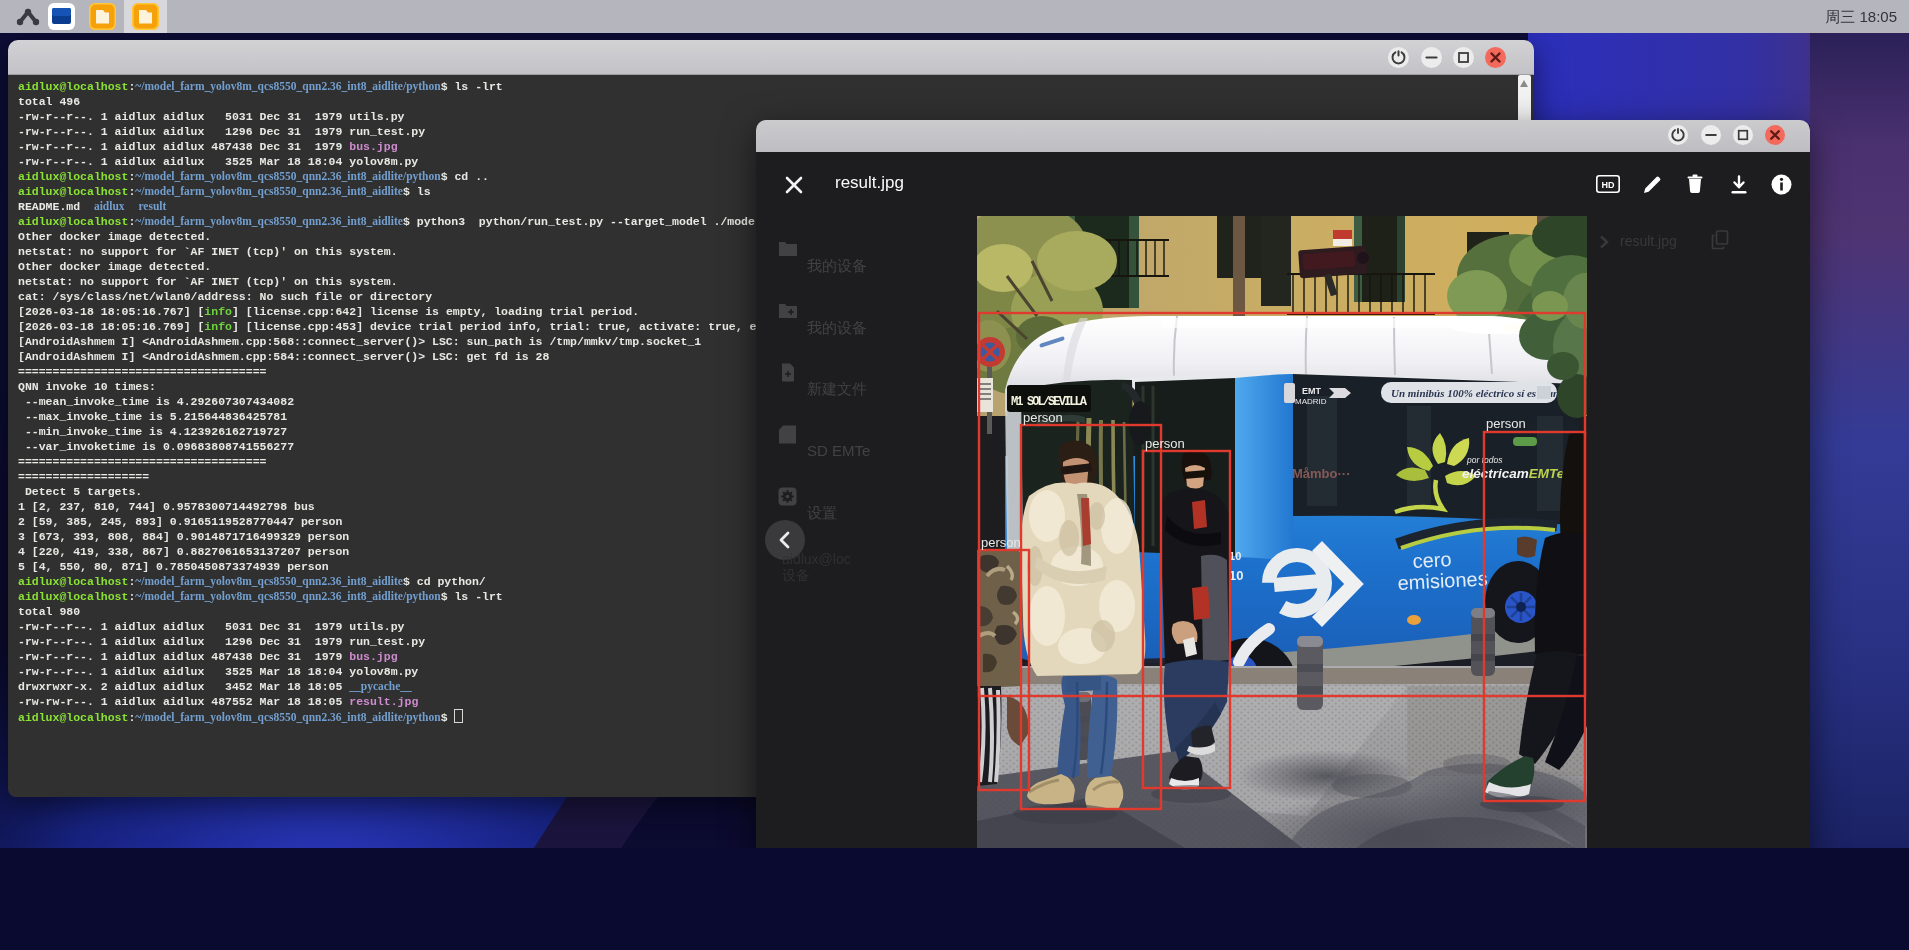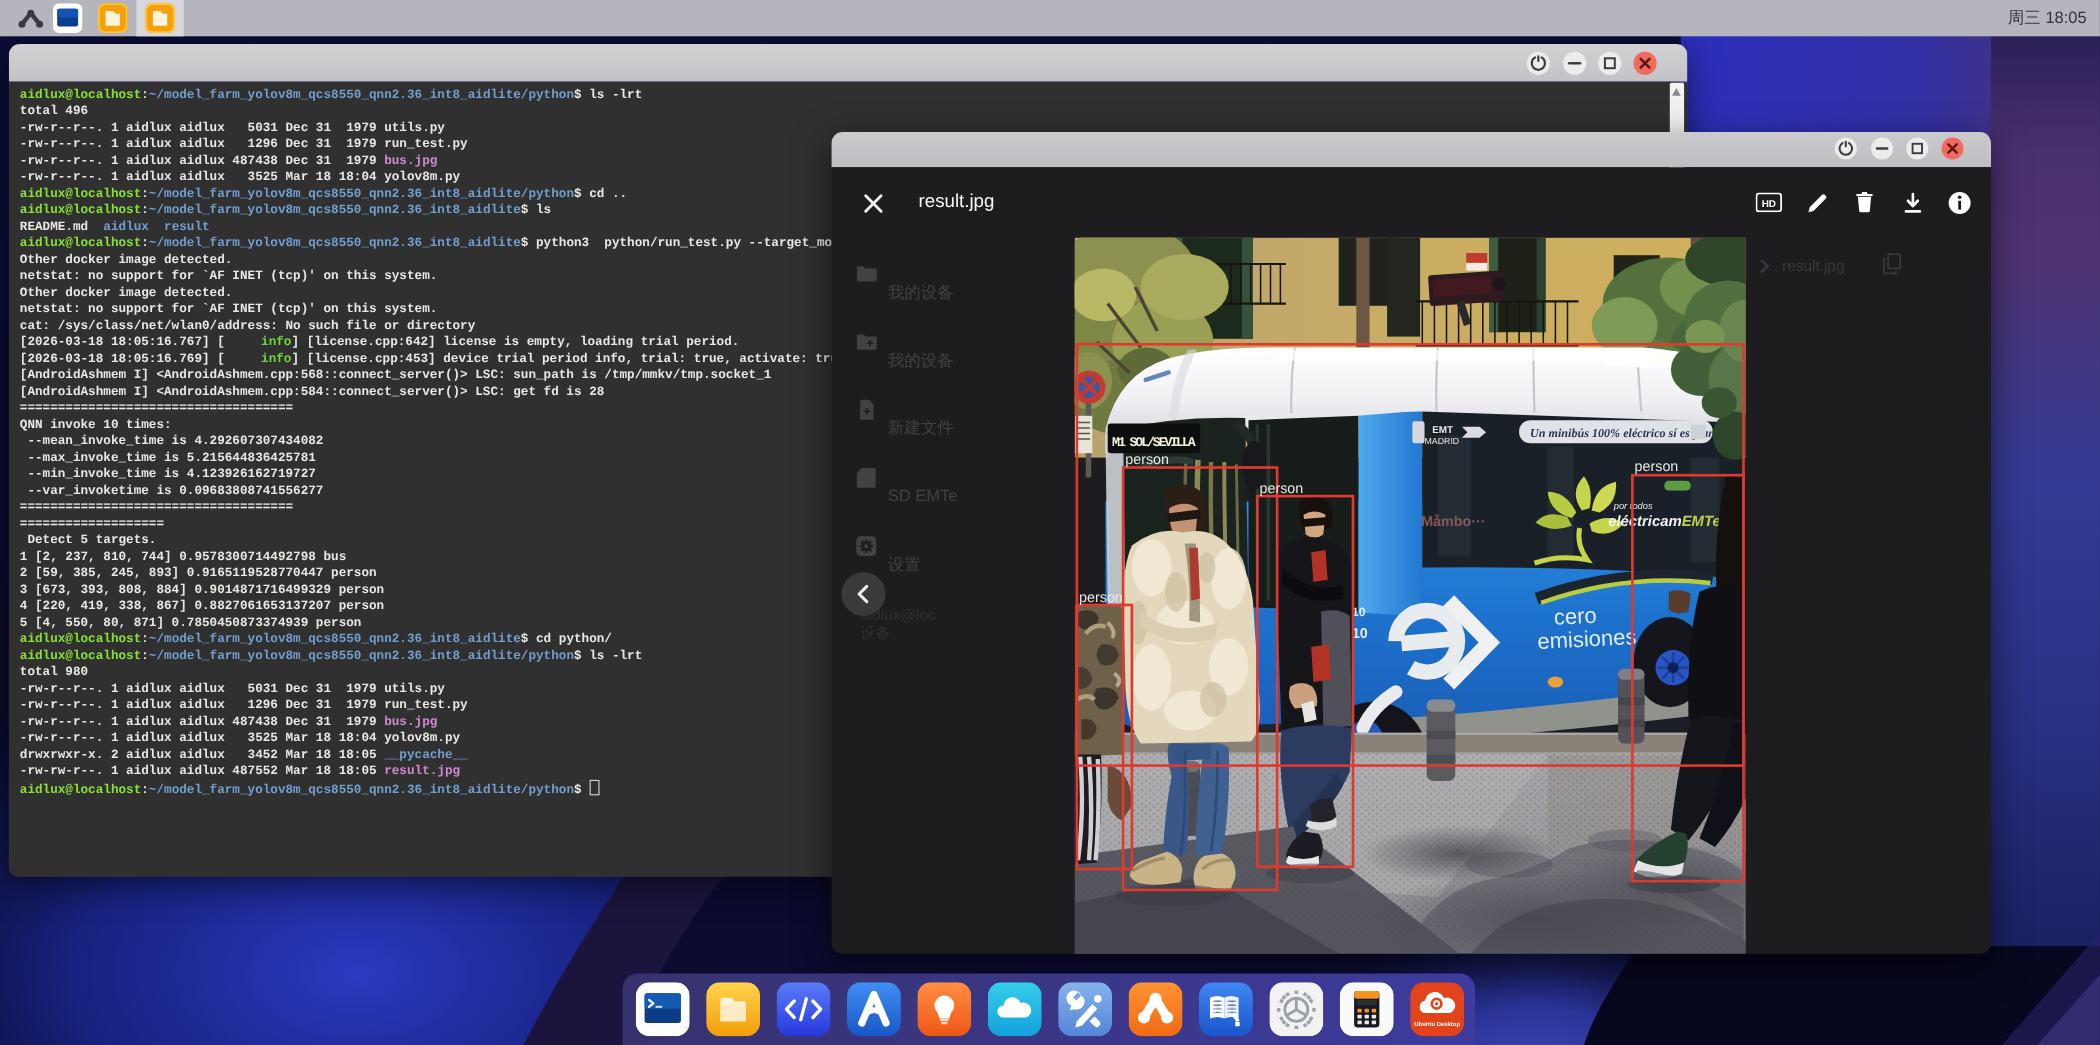--- a/index.html
+++ b/index.html
@@ -1,27 +1,27 @@
 <!DOCTYPE html>
 <html><head>
 <meta charset="utf-8">
 <style>
   html,body{margin:0;padding:0;width:1909px;height:950px;overflow:hidden;background:#0a0a30;font-family:"Liberation Sans",sans-serif;}
-  #stage{position:relative;width:1909px;height:950px;overflow:hidden;}
+  #stage{position:relative;width:1909px;height:848px;overflow:hidden;}
   #wall{position:absolute;left:0;top:0;}
   
   #topbar{position:absolute;left:0;top:0;width:1909px;height:33px;background:#b5b5bd;z-index:30;}
   #topbar .tile{position:absolute;top:0;width:43px;height:33px;background:#d7d7dc;}
   #topbar .clock{position:absolute;right:12px;top:0;line-height:33px;font-size:15px;color:#33333c;}
   
   #term{position:absolute;left:8px;top:40px;width:1526px;height:757px;border-radius:10px 10px 8px 8px;box-shadow:0 8px 30px rgba(0,0,0,.5);z-index:10;}
   #term .tbar{position:absolute;left:0;top:0;width:100%;height:35px;background:linear-gradient(#d2d2d5,#c3c3c7);border-radius:10px 10px 0 0;border-bottom:1px solid #9d9da3;box-sizing:border-box;}
   #term .body{position:absolute;left:0;top:35px;width:100%;height:722px;background:#303030;border-radius:0 0 8px 8px;overflow:hidden;}
   #term pre{margin:0;padding:4px 0 0 10px;font-family:"Liberation Mono",monospace;font-size:11.5px;line-height:15px;font-weight:bold;color:#e8e8e4;}
-  .g{color:#8ae234;margin-top:40px;} .b{color:#729fcf;} .m{color:#cf8bcf;margin-top:15px;} .i{color:#6fd53a;margin-left:33px;}
+  .g{color:#8ae234;margin-top:40px;} .b{color:#729fcf;font-family:Liberation Serif, serif;} .m{color:#cf8bcf;margin-top:15px;} .i{color:#6fd53a;}
   .cur{display:inline-block;width:7px;height:12px;border:1px solid #d8d8d4;vertical-align:-2px;}
   #term .sbar{position:absolute;right:3px;top:0px;width:13px;height:690px;background:#f2f2f2;border-radius:2px;}
   #term .sbar .arr{position:absolute;left:2px;top:5px;width:0;height:0;border-left:4.5px solid transparent;border-right:4.5px solid transparent;border-bottom:7px solid #8a8a8a;}
   
   .wbtn{position:absolute;width:21px;height:21px;border-radius:50%;background:#ececec;}
   .wbtn svg{position:absolute;left:0;top:0;}
   .wbtn.close{background:#f3695c;}
   
   #viewer{position:absolute;left:756px;top:120px;width:1054px;height:747px;border-radius:10px;box-shadow:0 10px 34px rgba(0,0,0,.55);z-index:20;}
   #viewer .tbar{position:absolute;left:0;top:0;width:100%;height:32px;background:linear-gradient(#cbcbce,#bebec2);border-radius:10px 10px 0 0;}

